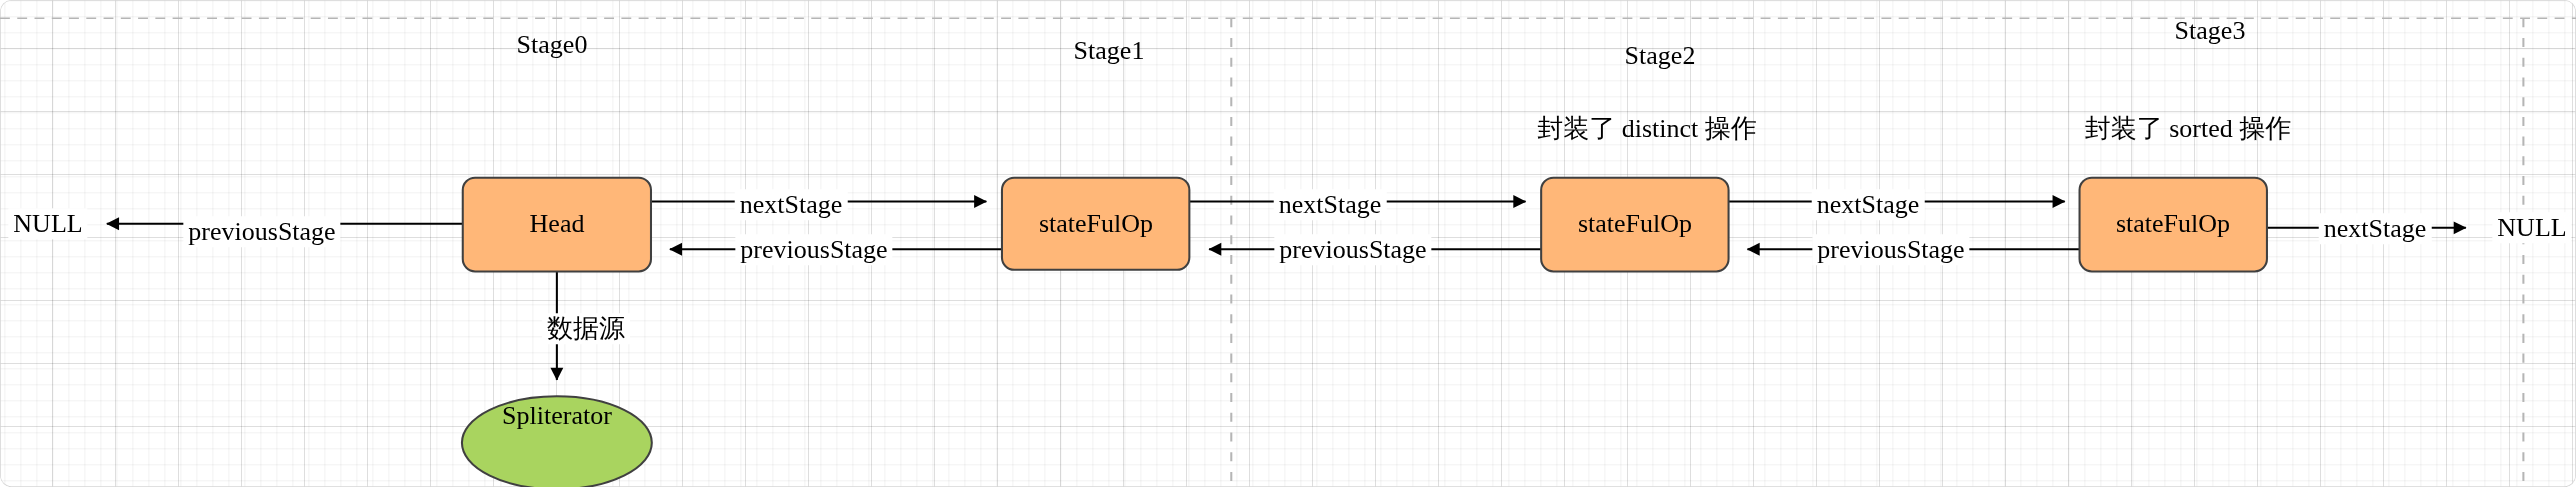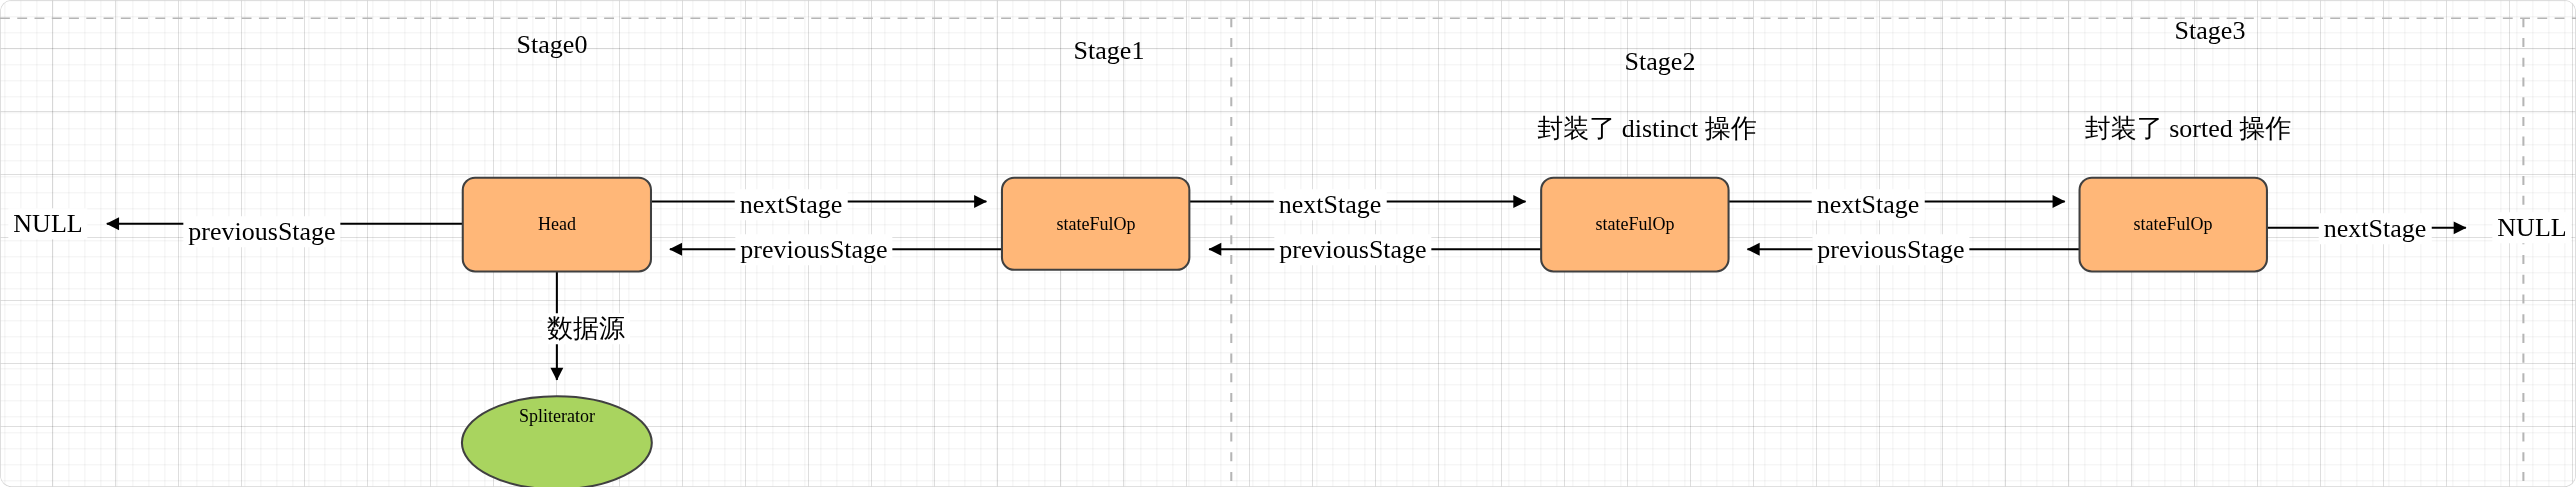--- a/index.html
+++ b/index.html
@@ -23,21 +23,21 @@
   .lbl{
     position:absolute;
     transform:translate(-50%,-50%);
     white-space:nowrap;
     font-size:26px;
     line-height:1.15;
     color:#000;
     text-align:center;
   }
   .lbl.bg{background:#ffffff;padding:0.8px 5px;}
-  .node-label{font-size:18px;}
+  .node-label{font-size:26px;}
 </style>
 </head>
 <body>
 
 <div class="canvas">
 
   <svg class="layer" width="2576" height="505" viewBox="0 0 3134 614">
     <defs>
       <marker id="arrow" viewBox="0 0 12 12" refX="10.5" refY="6" markerWidth="7.5" markerHeight="7.5" orient="auto-start-reverse">
         <path d="M1,1 L11,6 L1,11 Z" fill="#000000"></path>
@@ -60,21 +60,21 @@
 
     <rect x="563" y="216" width="229" height="114" rx="15" ry="15" stroke-width="2.5" stroke="#404040" fill="#ffb778"></rect>
     <rect x="1219" y="216" width="228" height="112" rx="15" ry="15" stroke-width="2.5" stroke="#404040" fill="#ffb778"></rect>
     <rect x="1875" y="216" width="228" height="114" rx="15" ry="15" stroke-width="2.5" stroke="#404040" fill="#ffb778"></rect>
     <rect x="2530" y="216" width="228" height="114" rx="15" ry="15" stroke-width="2.5" stroke="#404040" fill="#ffb778"></rect>
     <ellipse cx="677.5" cy="538.5" rx="115.5" ry="56.5" stroke-width="2.5" stroke="#404040" fill="#a9d45f"></ellipse>
   </svg>
 
   <div class="lbl" style="left:552px;top:45px">Stage0</div>
   <div class="lbl" style="left:1109px;top:51px">Stage1</div>
-  <div class="lbl" style="left:1660px;top:62px">Stage2</div>
+  <div class="lbl" style="left:1660px;top:56px">Stage2</div>
   <div class="lbl" style="left:2210px;top:31px">Stage3</div>
 
   <div class="lbl" style="left:2188px;top:129px">封装了 sorted 操作</div>
   <div class="lbl" style="left:1647px;top:129px">封装了 distinct 操作</div>
 
   <div class="lbl node-label" style="left:557px;top:224px">Head</div>
   <div class="lbl node-label" style="left:1096px;top:224px">stateFulOp</div>
   <div class="lbl node-label" style="left:1635px;top:224px">stateFulOp</div>
   <div class="lbl node-label" style="left:2173px;top:224px">stateFulOp</div>
   <div class="lbl node-label" style="left:557px;top:416px">Spliterator</div>

